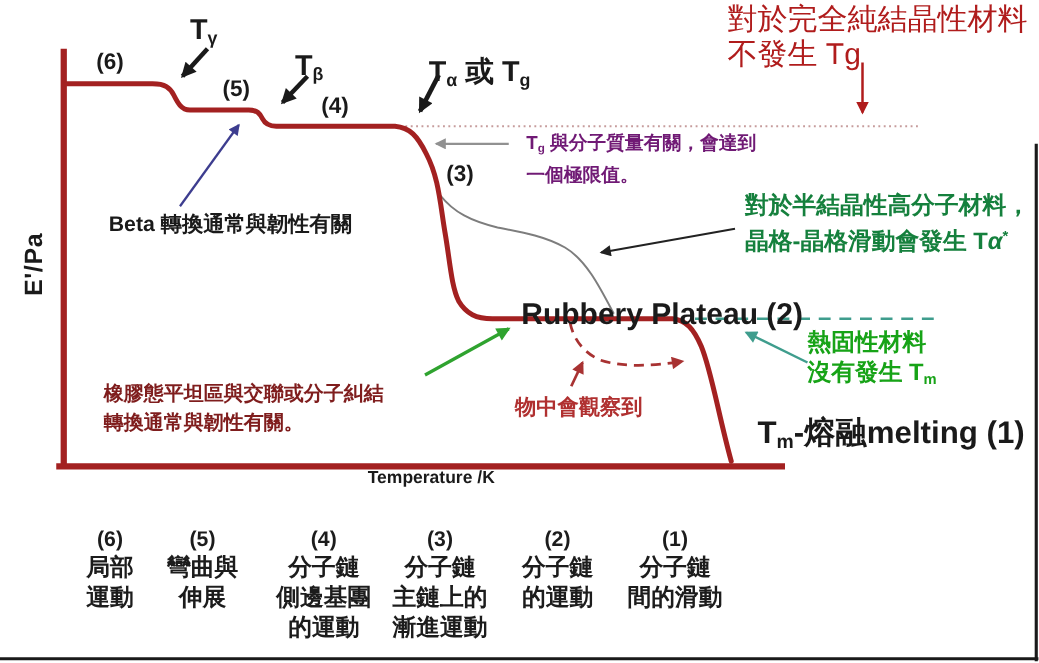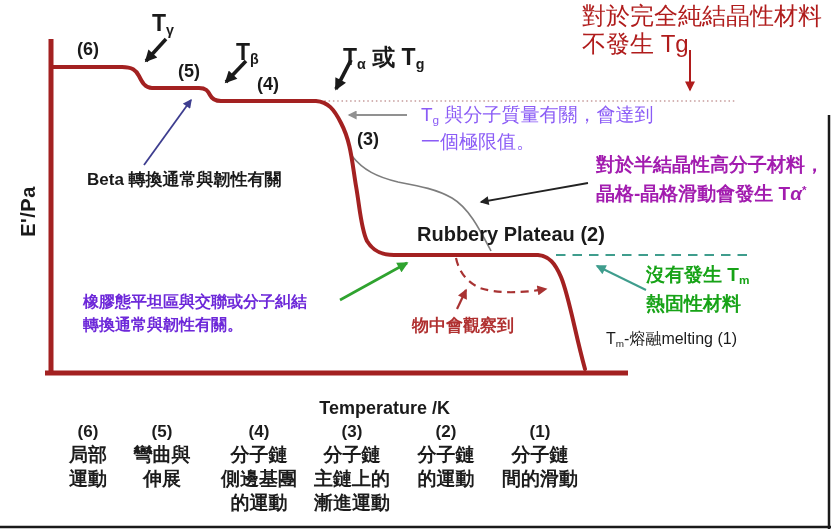--- a/index.html
+++ b/index.html
@@ -8,36 +8,36 @@
     font-family:"Liberation Sans","DejaVu Sans",sans-serif;color:#1a1a1a;
   }
   #plot-svg{position:absolute;left:0;top:0;z-index:1;}
   .txt{position:absolute;z-index:2;white-space:nowrap;}
   .sub{font-size:0.62em;vertical-align:-0.28em;}
   .sup{font-size:0.62em;vertical-align:0.55em;}
   .it{font-style:italic;}
 
   .ylab{left:-14px;top:200px;width:84px;text-align:center;transform:rotate(-90deg);
         font-size:20px;font-weight:bold;letter-spacing:0.5px;}
-  .xlab{left:240px;top:398px;width:210px;text-align:right;font-size:18px;font-weight:bold;}
+  .xlab{left:240px;top:373px;width:210px;text-align:center;font-size:14px;font-weight:bold;}
 
   .rnum{font-size:18px;font-weight:bold;width:44px;text-align:center;}
   #r6{left:66px;top:39px;} #r5{left:167px;top:61px;}
   #r4{left:246px;top:74px;} #r3{left:346px;top:129px;}
 
   .tlab{font-size:23px;font-weight:bold;}
   #t-gamma{left:152px;top:10px;} #t-beta{left:236px;top:39px;} #t-alpha{left:343px;top:42px;}
 
   #note-pure{left:582px;top:2px;font-size:24px;font-weight:normal;color:#b01c1c;line-height:28px;}
-  #note-tgmass{left:421px;top:104px;font-size:19px;color:#8b5cf6;font-weight:400;line-height:22px;}
-  #note-semi{left:596px;top:152px;font-size:19px;font-weight:bold;line-height:25px;color:#a21caf;}
-  #rubbery{left:417px;top:223px;font-size:20px;font-weight:bold;}
+  #note-tgmass{left:421px;top:104px;font-size:15px;color:#701a75;font-weight:700;line-height:22px;}
+  #note-semi{left:596px;top:152px;font-size:19px;font-weight:bold;line-height:25px;color:#15803d;}
+  #rubbery{left:417px;top:238px;font-size:24px;font-weight:bold;}
   #note-thermoset{left:646px;top:263px;font-size:19px;font-weight:bold;color:#17a317;line-height:24px;}
-  #melting{left:606px;top:329px;font-size:16px;font-weight:normal;}
-  #note-rubbery{left:83px;top:292px;font-size:16px;font-weight:600;color:#6d28d9;line-height:23px;font-family:Liberation Mono, monospace;}
+  #melting{left:606px;top:329px;font-size:25px;font-weight:bold;}
+  #note-rubbery{left:83px;top:304px;font-size:16px;font-weight:600;color:#7f1d1d;line-height:23px;}
   #note-t11-1{left:412px;top:314px;font-size:17px;font-weight:bold;color:#b03030;}
   #note-t11-2{left:401px;top:337px;font-size:17px;font-weight:bold;color:#b03030;}
   #note-beta{left:87px;top:168px;font-size:17px;font-weight:bold;}
 
   .legend-col{position:absolute;top:421px;width:110px;text-align:center;z-index:2;color:#1c1c1c;}
   .legend-col .num{font-size:17px;font-weight:bold;line-height:22px;}
   .legend-col .line{font-size:19px;font-weight:600;line-height:24px;}
   #col6{left:33px;} #col5{left:107px;} #col4{left:204px;}
   #col3{left:297px;} #col2{left:391px;} #col1{left:485px;}
 </style>
@@ -129,22 +129,22 @@
   </div>
 
   <div id="note-semi" class="txt">
     <div>對於半結晶性高分子材料，</div>
     <div><span>晶格-晶格滑動會發生 T</span><span class="it">α</span><span class="sup">*</span></div>
   </div>
 
   <div id="rubbery" class="txt">Rubbery Plateau (2)</div>
 
   <div id="note-thermoset" class="txt">
+    <div>熱固性材料</div>
     <div><span>沒有發生 T</span><span class="sub">m</span></div>
-    <div>熱固性材料</div>
   </div>
 
   <div id="melting" class="txt"><span>T</span><span class="sub">m</span><span>-熔融melting (1)</span></div>
 
   <div id="note-rubbery" class="txt">
     <div>橡膠態平坦區與交聯或分子糾結</div>
     <div>轉換通常與韌性有關。</div>
   </div>
 
   <div id="note-t11-1" class="txt">物中會觀察到</div>

